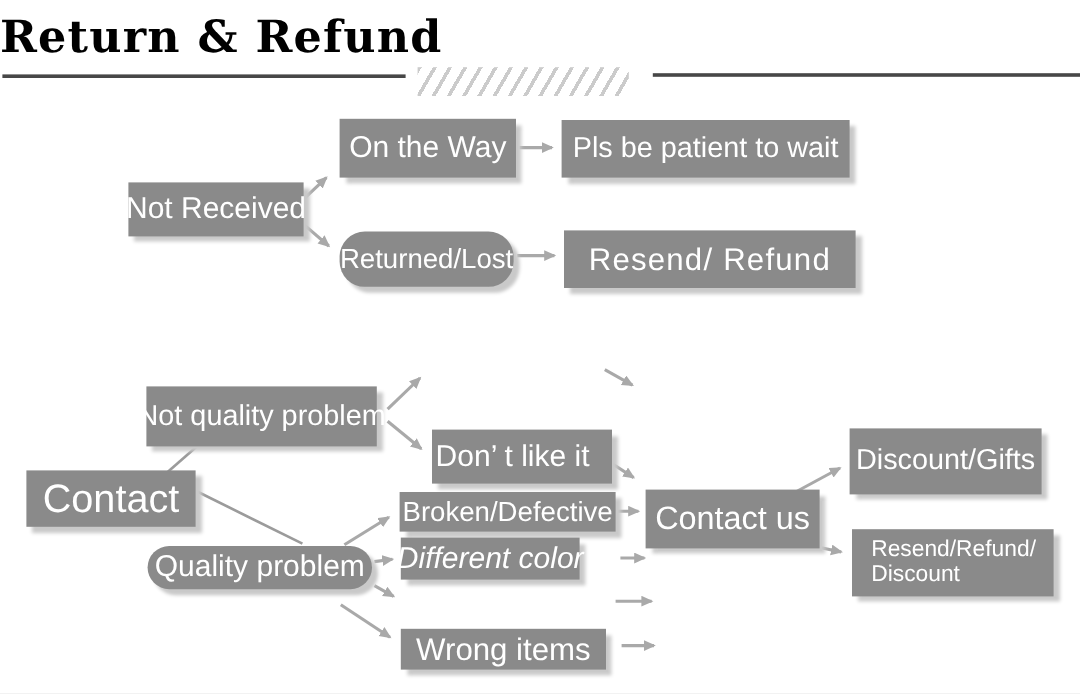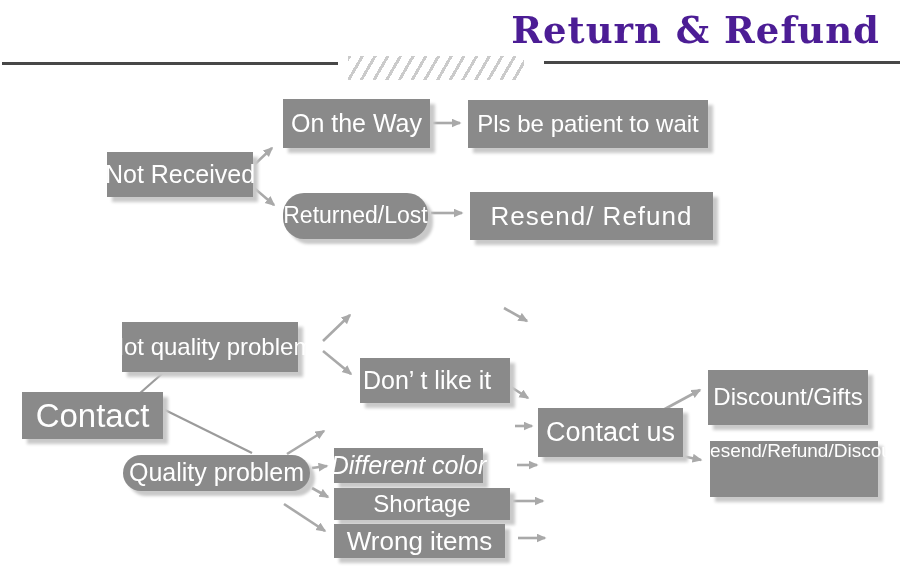--- a/index.html
+++ b/index.html
@@ -2,55 +2,55 @@
 <html><head>
 <meta charset="utf-8">
 <style>
   html,body{margin:0;padding:0;background:#e9e9e9;}
   #stage{
     position:relative;width:900px;height:578px;background:#ffffff;
     font-family:"Liberation Sans", sans-serif;overflow:hidden;
   }
   
   .title{
-    position:absolute;left:0;top:8px;width:880px;text-align:right;
+    position:absolute;left:0;top:8px;width:880px;text-align:left;
     font-family:"DejaVu Serif", serif;font-weight:bold;font-size:37px;
-    color:#4c1d95;letter-spacing:1px;
+    color:#000000;letter-spacing:1px;
   }
   .rule{position:absolute;background:#474747;height:3px;}
   .rule-left{left:2px;top:62px;width:336px;}
   .rule-right{left:544px;top:61px;width:356px;}
   .hatch{
     position:absolute;left:348px;top:56px;width:176px;height:24px;
     background:repeating-linear-gradient(120deg,#cbcbcb 0 3px,transparent 3px 11px);
   }
   
   .node{
     position:absolute;background:#8a8a8a;color:#ffffff;
     display:flex;align-items:center;justify-content:center;
     box-shadow:5px 5px 3px #c9c9c9;line-height:1.02;white-space:nowrap;
   }
   .n-not-received       {left:107px;top:152px;width:146px;height:45px;font-size:25px;}
   .n-on-the-way         {left:283px;top:99px; width:147px;height:49px;font-size:25px;}
   .n-pls-be-patient     {left:468px;top:100px;width:240px;height:48px;font-size:24px;}
   .n-returned-lost      {left:283px;top:193px;width:145px;height:46px;font-size:23px;border-radius:21px;}
   .n-resend-refund      {left:470px;top:192px;width:243px;height:48px;font-size:26px;letter-spacing:1px;}
   .n-received           {left:22px; top:392px;width:141px;height:47px;font-size:33px;}
-  .n-not-quality        {left:122px;top:322px;width:176px;height:50px;font-size:24px;text-align:center;}
+  .n-not-quality        {left:122px;top:322px;width:192px;height:50px;font-size:24px;text-align:center;}
   .n-long-delivery      {left:358px;top:283px;width:145px;height:45px;font-size:25px;justify-content:flex-start;}
   .n-dont-like-it       {left:360px;top:358px;width:147px;height:45px;font-size:25px;justify-content:flex-start;padding-left:3px;}
   .n-quality-problem    {left:123px;top:455px;width:187px;height:36px;font-size:25px;border-radius:18px;}
   .n-broken-defective   {left:333px;top:410px;width:180px;height:33px;font-size:23px;}
   .n-different-color    {left:334px;top:448px;width:149px;height:35px;font-size:25px;font-style:italic;}
   .n-shortage           {left:334px;top:488px;width:176px;height:32px;font-size:24px;}
   .n-wrong-items        {left:334px;top:524px;width:171px;height:34px;font-size:26px;}
   .n-contact-us         {left:538px;top:408px;width:145px;height:49px;font-size:27px;}
-  .n-discount-gifts     {left:708px;top:370px;width:160px;height:55px;font-size:24px;}
+  .n-discount-gifts     {left:708px;top:357px;width:160px;height:55px;font-size:24px;}
   .n-resend-discount    {left:710px;top:441px;width:168px;height:56px;font-size:19px;
-                         flex-direction:row;align-items:flex-start;justify-content:center;padding-left:16px;box-sizing:border-box;}
+                         flex-direction:column;align-items:flex-start;justify-content:center;padding-left:16px;box-sizing:border-box;}
   .n-resend-discount span{display:block;line-height:1.1;}
   
   #edges{position:absolute;left:0;top:0;width:900px;height:578px;pointer-events:none;}
 </style>
 </head>
 <body>
 
 <div id="stage">
 
   <div class="title">Return &amp; Refund</div>
@@ -92,22 +92,22 @@
 
   <div class="node n-not-received">Not Received</div>
   <div class="node n-on-the-way">On the Way</div>
   <div class="node n-pls-be-patient">Pls be patient to wait</div>
   <div class="node n-returned-lost">Returned/Lost</div>
   <div class="node n-resend-refund">Resend/ Refund</div>
   <div class="node n-received">Contact</div>
   <div class="node n-not-quality">Not quality problem</div>
   <div class="node n-dont-like-it">Don’ t like it</div>
   <div class="node n-quality-problem">Quality problem</div>
+  <div class="node n-broken-defective">Broken/Defective</div>
   <div class="node n-different-color">Different color</div>
-  <div class="node n-shortage">Shortage</div>
   <div class="node n-wrong-items">Wrong items</div>
   <div class="node n-contact-us">Contact us</div>
   <div class="node n-discount-gifts">Discount/Gifts</div>
   <div class="node n-resend-discount">
     <span>Resend/Refund/</span>
     <span>Discount</span>
   </div>
 
 </div>
 

